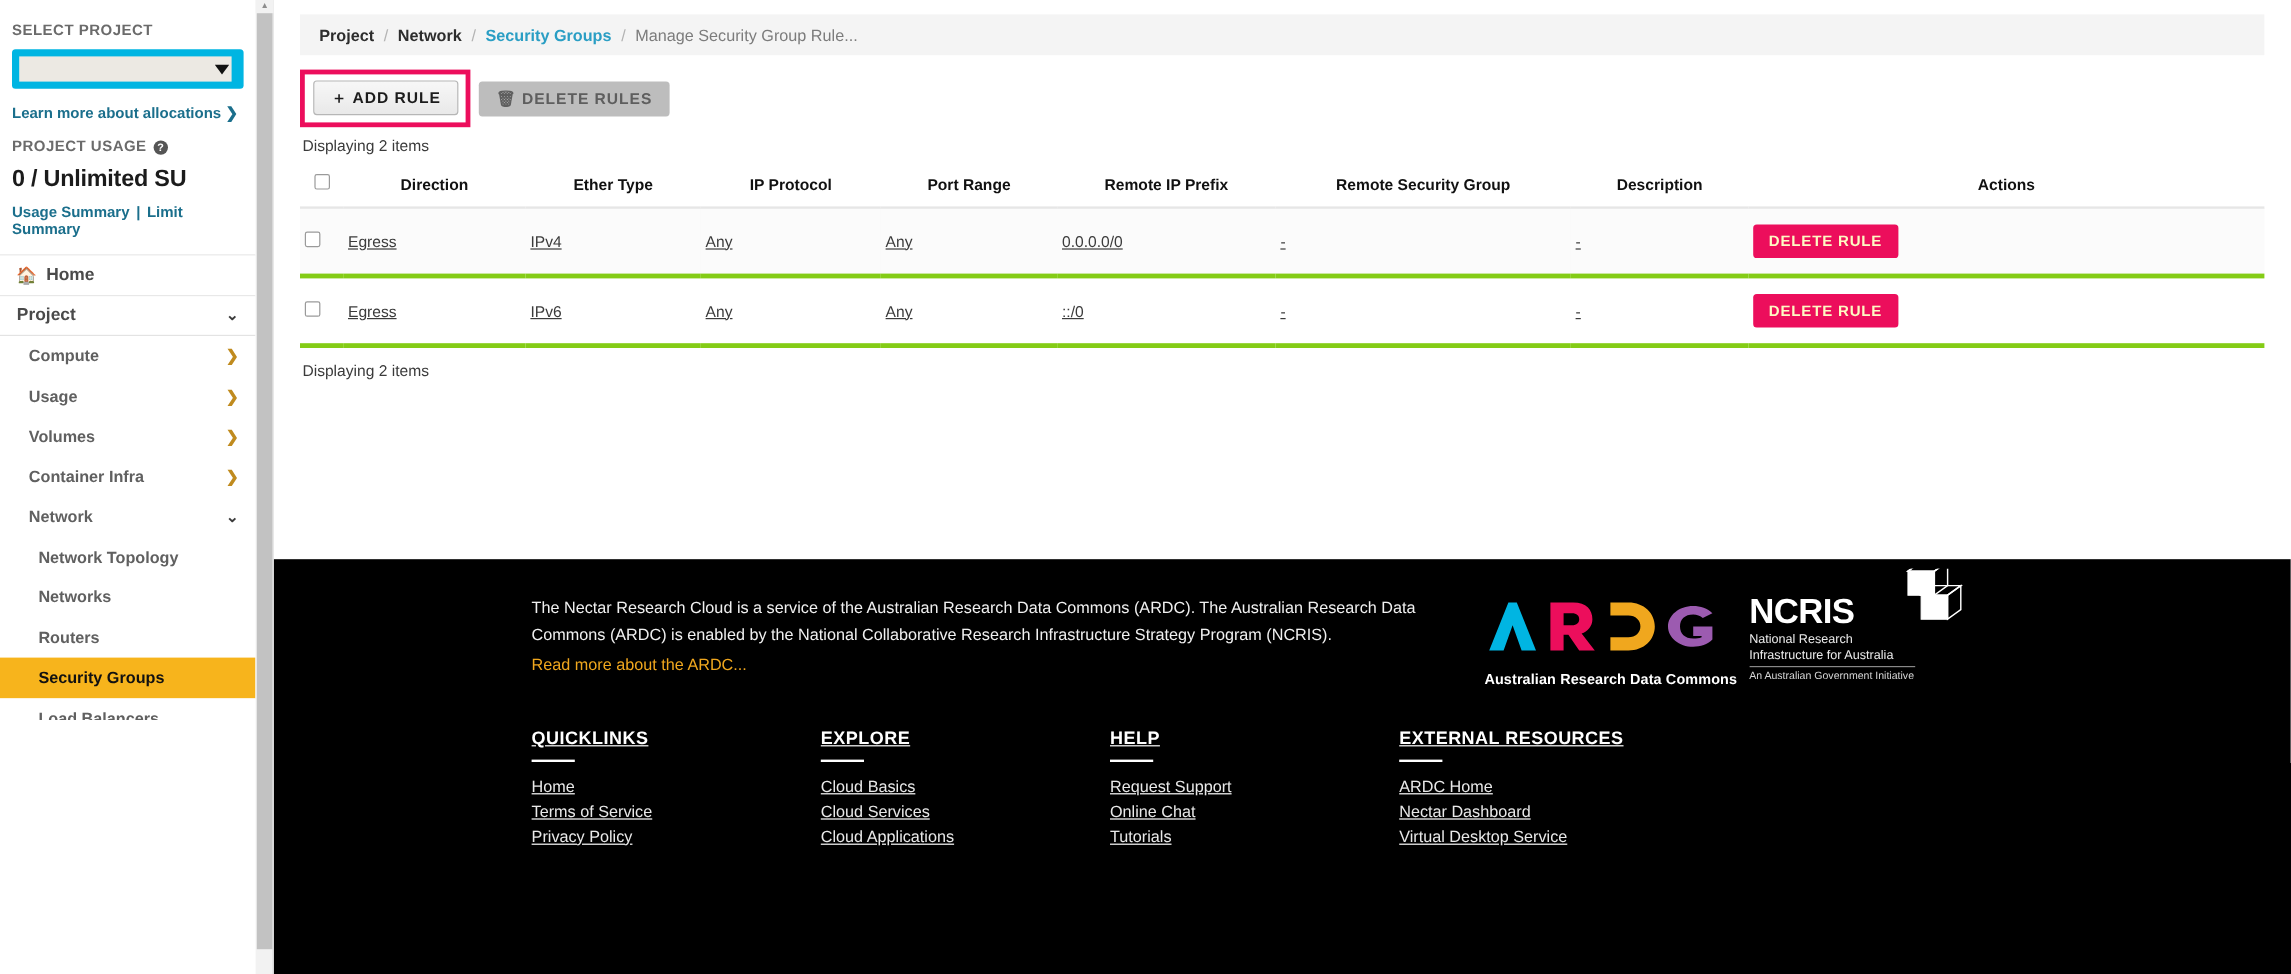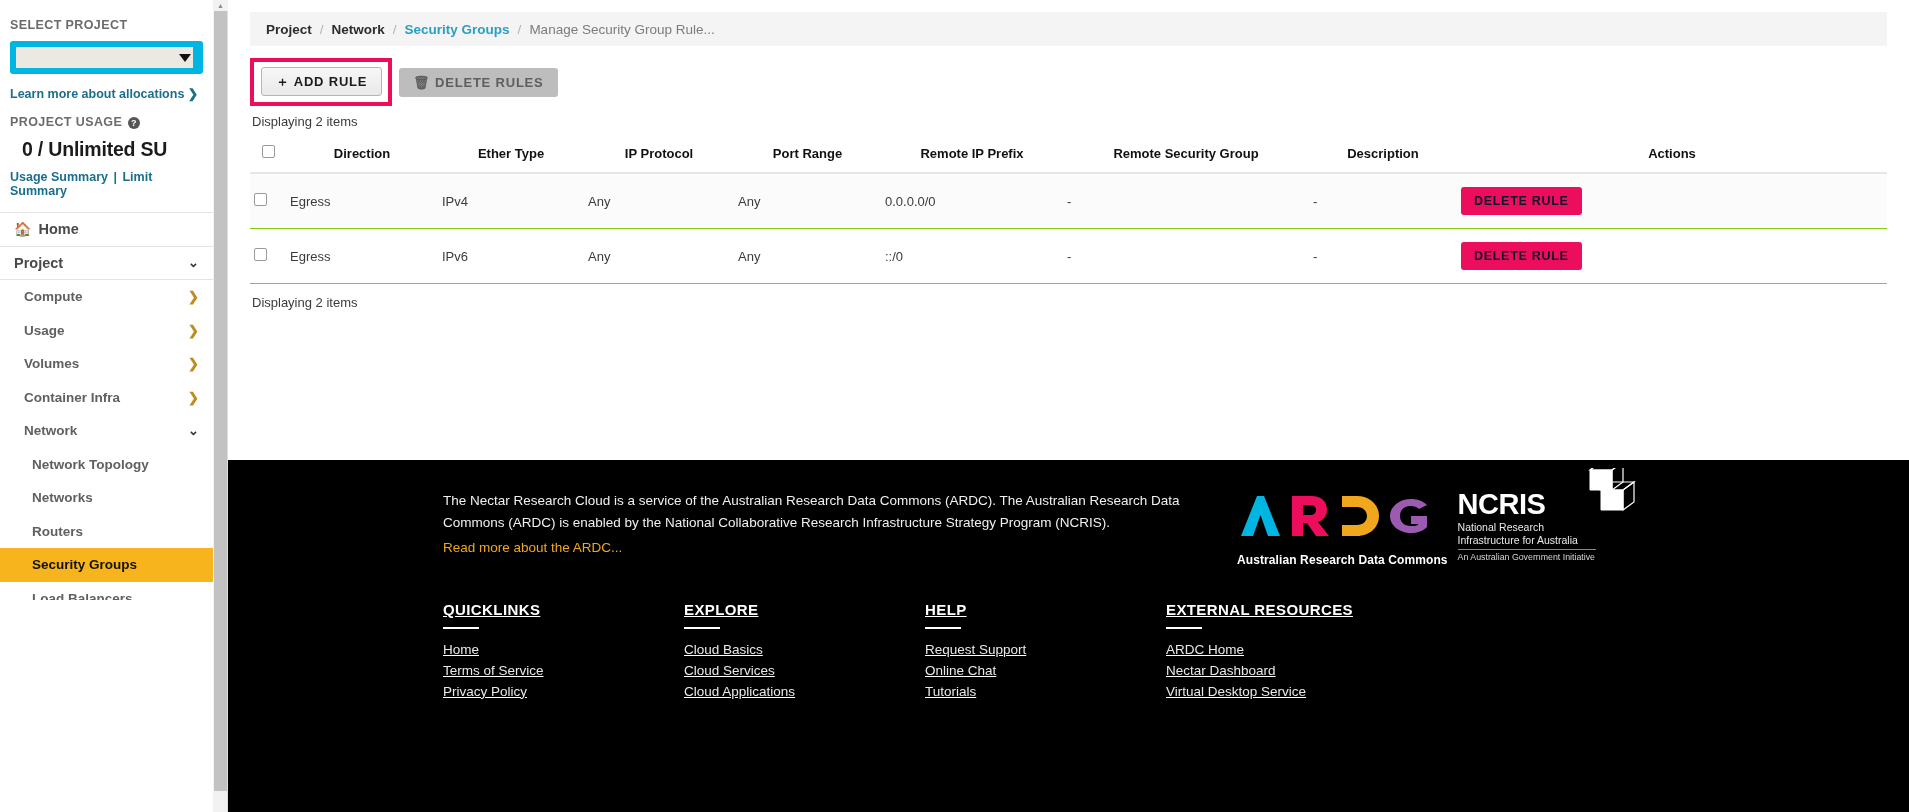--- a/index.html
+++ b/index.html
@@ -43,21 +43,20 @@
     font-weight: 600; margin-top: 14px;
   }
   .help-badge {
     display: inline-block; width: 12px; height: 12px; border-radius: 50%;
     background: #555; color: #fff; font-size: 9px; line-height: 12px;
     text-align: center; font-weight: bold; vertical-align: middle; margin-left: 2px;
   }
   .usage-amount {
     font-size: 19.5px; font-weight: bold; color: #1b1b1b; margin-top: 9px;
     letter-spacing: -.2px;
-    margin-left: 12px;
   }
   .usage-links { margin-top: 9px; font-size: 12.5px; font-weight: bold; }
   .usage-links a { color: #1b6f8c; text-decoration: none; }
   .usage-links .sep { color: #1b6f8c; margin: 0 2px; }
 
   .nav-div { border-top: 1px solid #e3e3e3; margin-top: 14px; }
   .nav-item {
     display: flex; align-items: center; justify-content: space-between;
     padding: 0 14px; height: 33.5px; font-size: 14.5px; color: #4a4a4a;
     font-weight: bold; border-bottom: 1px solid #e3e3e3; cursor: pointer;
@@ -129,37 +128,37 @@
 
   .table-wrap { margin: 6px 22px 0 22px; }
   .displaying { font-size: 13px; color: #3b3b3b; padding: 6px 0 10px 2px; }
   table.rules { width: 100%; border-collapse: collapse; table-layout: fixed; }
   table.rules th {
     text-align: center; font-size: 13px; font-weight: bold; color: #111;
     padding: 6px 4px 11px 4px; border-bottom: 2px solid #e6e6e6;
   }
   table.rules td {
     font-size: 13px; color: #3b3b3b; padding: 13px 4px;
-    border-bottom: 1px solid #84cc16; vertical-align: middle;
+    border-bottom: 4px solid #84cc16; vertical-align: middle; text-decoration: underline;
   }
   tr.row-odd td { background: #fbfbfb; }
   .cb {
     width: 13px; height: 13px; border: 1px solid #9a9a9a; border-radius: 2px;
     background: #fff; display: inline-block; cursor: pointer;
   }
   .col-cb  { width: 36px; }
   .col-dir { width: 152px; }
   .col-eth { width: 146px; }
   .col-ipp { width: 150px; }
   .col-prt { width: 147px; }
   .col-rip { width: 182px; }
   .col-rsg { width: 246px; }
   .col-dsc { width: 148px; }
   .btn-delete-rule {
-    background: #ec0e5c; color: #0f172a; border: none; border-radius: 3px;
+    background: #ec0e5c; color: #fef9c3; border: none; border-radius: 3px;
     font-size: 12.5px; font-weight: bold; letter-spacing: .7px; padding: 7px 13px;
     cursor: pointer; font-family: "Liberation Sans", sans-serif;
   }
   .displaying-bottom { font-size: 13px; color: #3b3b3b; padding: 11px 0 0 2px; }
 
   
   .footer {
     background: #000; color: #fff; flex: 1; min-height: 0;
     padding: 30px 12px 0 0; overflow: hidden;
   }

